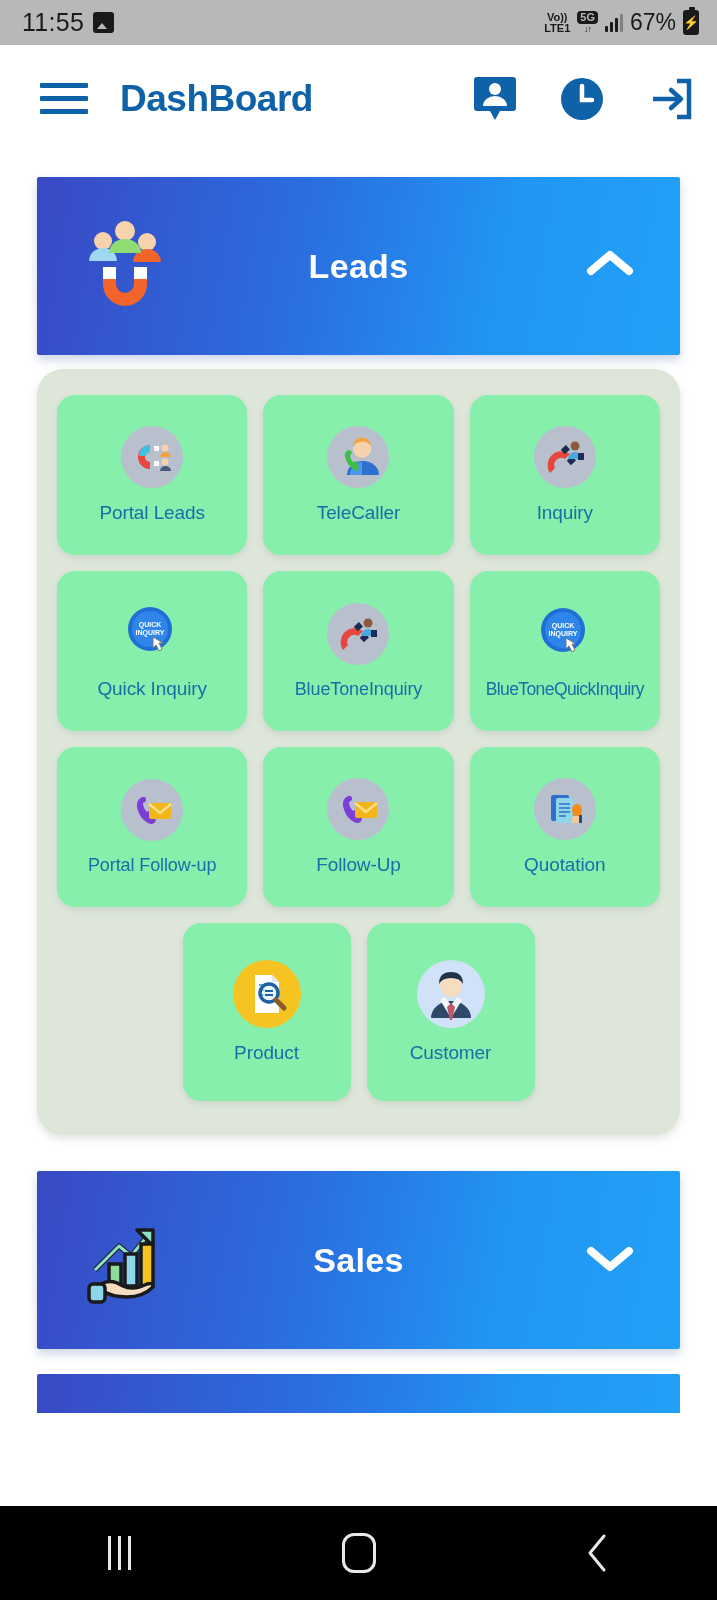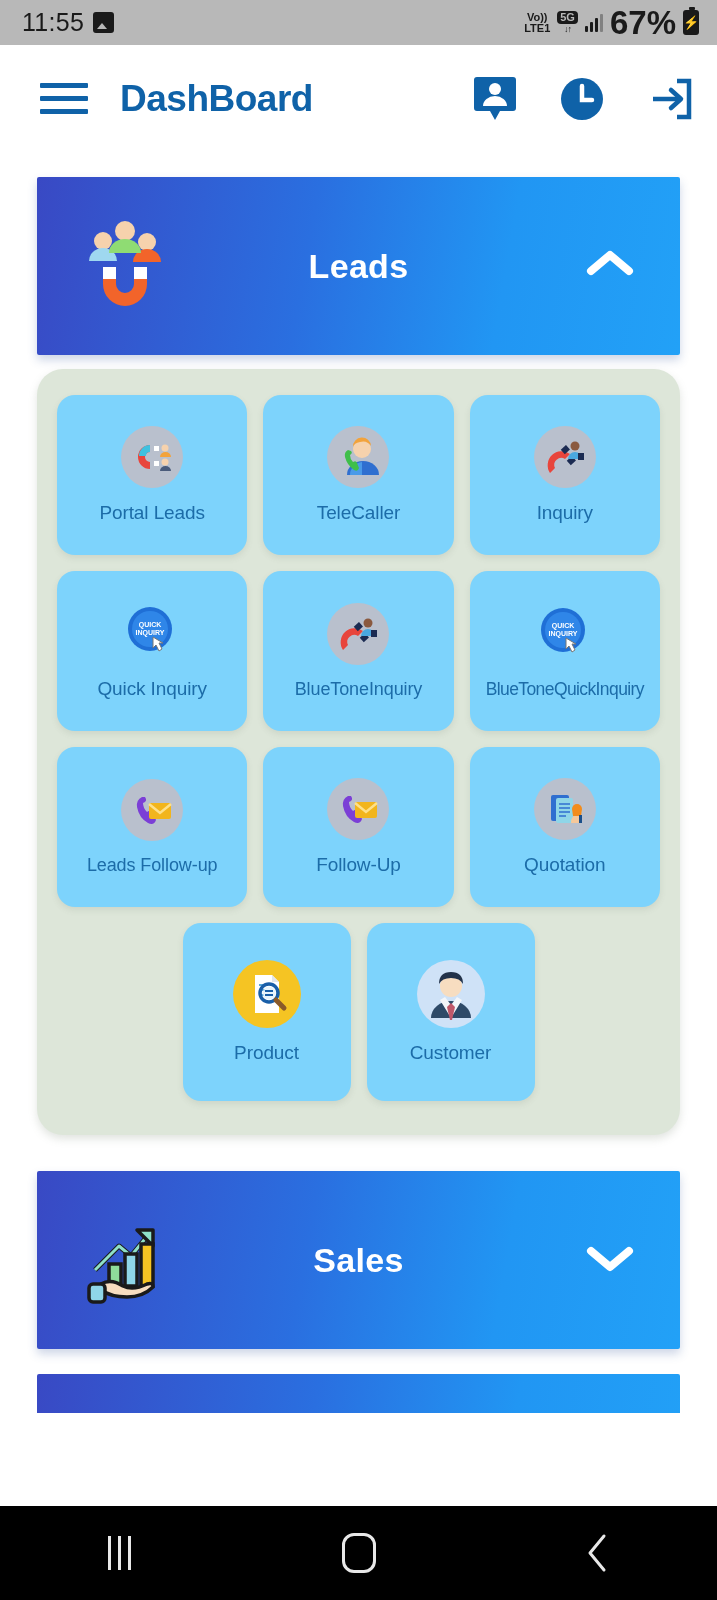--- a/index.html
+++ b/index.html
@@ -40,21 +40,21 @@
     background: #1a1a1a; color: #b8b8b8; font-size: 11px; font-weight: 700;
     padding: 1px 3px; border-radius: 4px;
   }
   .fiveg .arrows { font-size: 9px; font-weight: 700; letter-spacing: -1px; }
   .bars { display: flex; align-items: flex-end; gap: 2px; height: 18px; }
   .bars i { display: block; width: 3px; background: #1a1a1a; border-radius: 1px; }
   .bars i:nth-child(1) { height: 6px; }
   .bars i:nth-child(2) { height: 10px; }
   .bars i:nth-child(3) { height: 14px; }
   .bars i:nth-child(4) { height: 18px; opacity: .35; }
-  .sb-batt-text { font-size: 33px; font-weight: 700; }
+  .sb-batt-text { font-size: 23px; font-weight: 400; }
   .batt {
     width: 16px; height: 25px; border: 2.5px solid #1a1a1a; border-radius: 3px;
     position: relative; display: flex; align-items: center; justify-content: center;
     background: #1a1a1a;
   }
   .batt::before {
     content: ""; position: absolute; top: -5px; left: 4px; width: 6px; height: 3px;
     background: #1a1a1a; border-radius: 1px;
   }
   .batt span { color: #b8b8b8; font-size: 13px; font-weight: 700; line-height: 1; }
@@ -92,21 +92,21 @@
   }
   .banner-chev { margin-left: auto; margin-right: 44px; }
 
   .panel {
     margin-top: 14px; background: #dde6d9; border-radius: 26px;
     padding: 26px 20px 34px; box-shadow: 0 4px 9px rgba(120,130,115,.22);
   }
   .row { display: flex; gap: 16px; width: 100%; }
   .row.center { justify-content: center; }
   .card {
-    flex: 1 1 0; background: #7dd3fc; border-radius: 18px;
+    flex: 1 1 0; background: #86efac; border-radius: 18px;
     height: 160px; display: flex; flex-direction: column;
     align-items: center; justify-content: center; gap: 14px;
     box-shadow: 0 3px 6px rgba(90,110,90,.13);
     cursor: pointer; overflow: hidden;
   }
   .row.center .card { flex: 0 0 168px; height: 178px; }
   .card-icon {
     width: 62px; height: 62px; border-radius: 50%;
     display: flex; align-items: center; justify-content: center;
     background: #b9c0cd;
@@ -310,21 +310,21 @@
 
       <div class="row" style="margin-bottom:16px;">
         <div class="card">
           <div class="card-icon">
             <svg width="48" height="48" viewBox="0 0 48 48">
               <path d="M14 11 q-6 3 -5 10 q2 11 11 16 q6 3 8 -3 l-3 -7 q-2 -4 -6 -1 q-4 -4 -4 -9 q5 -2 2 -6 z" fill="#7b3fd6"></path>
               <rect x="21" y="17" width="22" height="16" rx="2" fill="#f2b51c"></rect>
               <path d="M21 18 l11 9 l11 -9" fill="none" stroke="#fde08a" stroke-width="2.5"></path>
             </svg>
           </div>
-          <div class="card-label small">Leads Follow-up</div>
+          <div class="card-label small">Portal Follow-up</div>
         </div>
         <div class="card">
           <div class="card-icon">
             <svg width="48" height="48" viewBox="0 0 48 48">
               <path d="M14 11 q-6 3 -5 10 q2 11 11 16 q6 3 8 -3 l-3 -7 q-2 -4 -6 -1 q-4 -4 -4 -9 q5 -2 2 -6 z" fill="#7b3fd6"></path>
               <rect x="21" y="17" width="22" height="16" rx="2" fill="#f2b51c"></rect>
               <path d="M21 18 l11 9 l11 -9" fill="none" stroke="#fde08a" stroke-width="2.5"></path>
             </svg>
           </div>
           <div class="card-label">Follow-Up</div>

